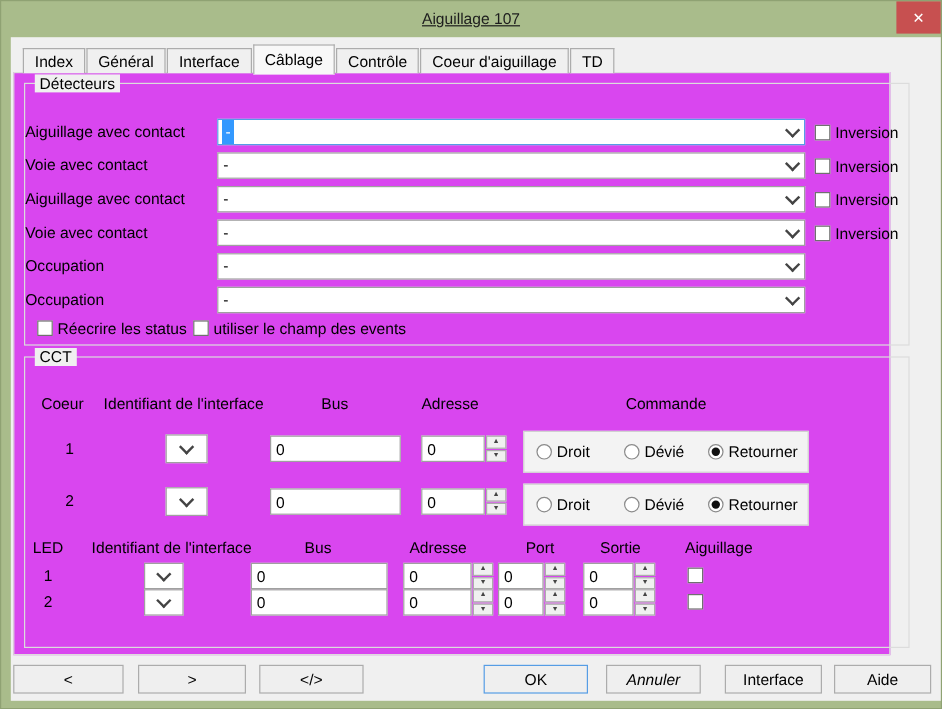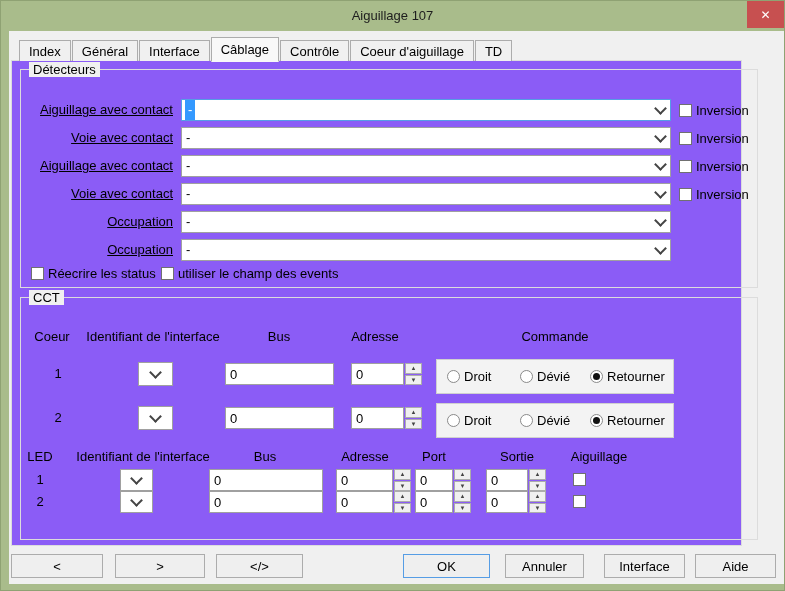--- a/index.html
+++ b/index.html
@@ -1,36 +1,36 @@
 <!DOCTYPE html>
 <html><head>
 <meta charset="utf-8">
 <style>
   html,body{margin:0;padding:0;}
   body{font-family:"Liberation Sans", sans-serif; font-size:13px; color:#000;}
   .window{position:relative;width:785px;height:591px;background:#a9bc8b;overflow:hidden;box-sizing:border-box;border:1px solid #8fa273;}
   .titlebar{position:absolute;left:0;top:0;width:100%;height:30px;}
-  .title{position:absolute;left:0;right:0;top:7px;text-align:center;font-size:13px;color:#1d1d1d;}
+  .title{position:absolute;left:0;right:0;top:7px;text-align:center;font-size:13px;color:#1d1d1d;text-decoration:underline;}
   .close-btn{position:absolute;left:746px;top:0;width:37px;height:27px;background:#c75050;color:#fff;
              display:flex;align-items:center;justify-content:center;font-size:12px;cursor:default;}
   .content{position:absolute;left:8px;top:30px;width:769px;height:553px;background:#f0f0f0;padding-left:40px;}
 
   
   .tabs{position:absolute;left:10px;top:8px;height:22px;display:flex;align-items:flex-end;z-index:3;}
   .tab{box-sizing:border-box;height:21px;border:1px solid #acacac;border-bottom:none;background:#f0f0f0;
        display:flex;align-items:center;justify-content:center;padding:0 9px;margin-right:1px;font-size:13px;}
   .tab.active{height:25px;background:#f8f8f8;position:relative;z-index:4;margin-bottom:-1px;border-bottom:1px solid #f8f8f8;}
   .tab-panel{position:absolute;left:2px;top:29px;width:731px;height:486px;box-sizing:border-box;
-             border:1px solid #dcdcdc;background:#8b5cf6;z-index:1;}
+             border:1px solid #dcdcdc;background:#d946ef;z-index:1;}
 
   .group{position:absolute;border:1px solid #dcdcdc;box-sizing:border-box;}
   .group-label{position:absolute;top:-8px;left:8px;background:#f0f0f0;padding:0 4px;font-size:13px;line-height:15px;}
 
   .abs{position:absolute;}
-  .rlabel{text-align:right;text-decoration:underline;}
+  .rlabel{text-align:left;}
 
   
   .combo{box-sizing:border-box;border:1px solid #a0a0a0;background:#fff;display:flex;align-items:center;height:22px;}
   .combo.focused{border-color:#569de5;}
   .combo-value{flex:1;padding-left:4px;font-size:13px;line-height:18px;}
   .combo.focused .combo-value{flex:none;margin-left:3px;padding:1px 3px;background:#3399ff;color:#fff;}
   .combo-spacer{flex:1;}
   .chev-wrap{width:20px;display:flex;align-items:center;justify-content:center;}
   .chev{width:7px;height:7px;border-right:2px solid #444;border-bottom:2px solid #444;transform:rotate(45deg);margin-top:-4px;}
 
@@ -247,21 +247,21 @@
           <span class="abs cb-row" style="left:153px;">
             <span class="radio checked"></span>
             <span>Retourner</span>
           </span>
         </div>
 
         <span class="abs hdr" style="left:19px;top:151px;">LED</span>
         <span class="abs hdr" style="left:122px;top:151px;">Identifiant de l'interface</span>
         <span class="abs hdr" style="left:244px;top:151px;">Bus</span>
         <span class="abs hdr" style="left:344px;top:151px;">Adresse</span>
-        <span class="abs hdr" style="left:413px;top:151px;">Port</span>
+        <span class="abs hdr" style="left:429px;top:151px;">Port</span>
         <span class="abs hdr" style="left:496px;top:151px;">Sortie</span>
         <span class="abs hdr" style="left:578px;top:151px;">Aiguillage</span>
 
         <span class="abs hdr" style="left:19px;top:174px;">1</span>
         <div class="abs mini-combo" style="left:99px;top:171px;width:33px;height:22px;">
           <i class="chev"></i>
         </div>
         <div class="abs" style="left:188px;top:171px;width:114px;">
           <input class="tinput" type="text" value="0" style="">
         </div>
@@ -325,21 +325,21 @@
       </div>
     <div class="btn" style="left:106px;top:523px;width:90px;">
         <span>&gt;</span>
       </div>
     <div class="btn" style="left:207px;top:523px;width:87px;">
         <span>&lt;/&gt;</span>
       </div>
     <div class="btn default" style="left:394px;top:523px;width:87px;">
         <span>OK</span>
       </div>
-    <div class="btn" style="left:496px;top:523px;width:79px;">
+    <div class="btn" style="left:496px;top:523px;width:79px;font-style:italic;">
         <span>Annuler</span>
       </div>
     <div class="btn" style="left:595px;top:523px;width:81px;">
         <span>Interface</span>
       </div>
     <div class="btn" style="left:686px;top:523px;width:81px;">
         <span>Aide</span>
       </div>
 
     <div class="grip">

